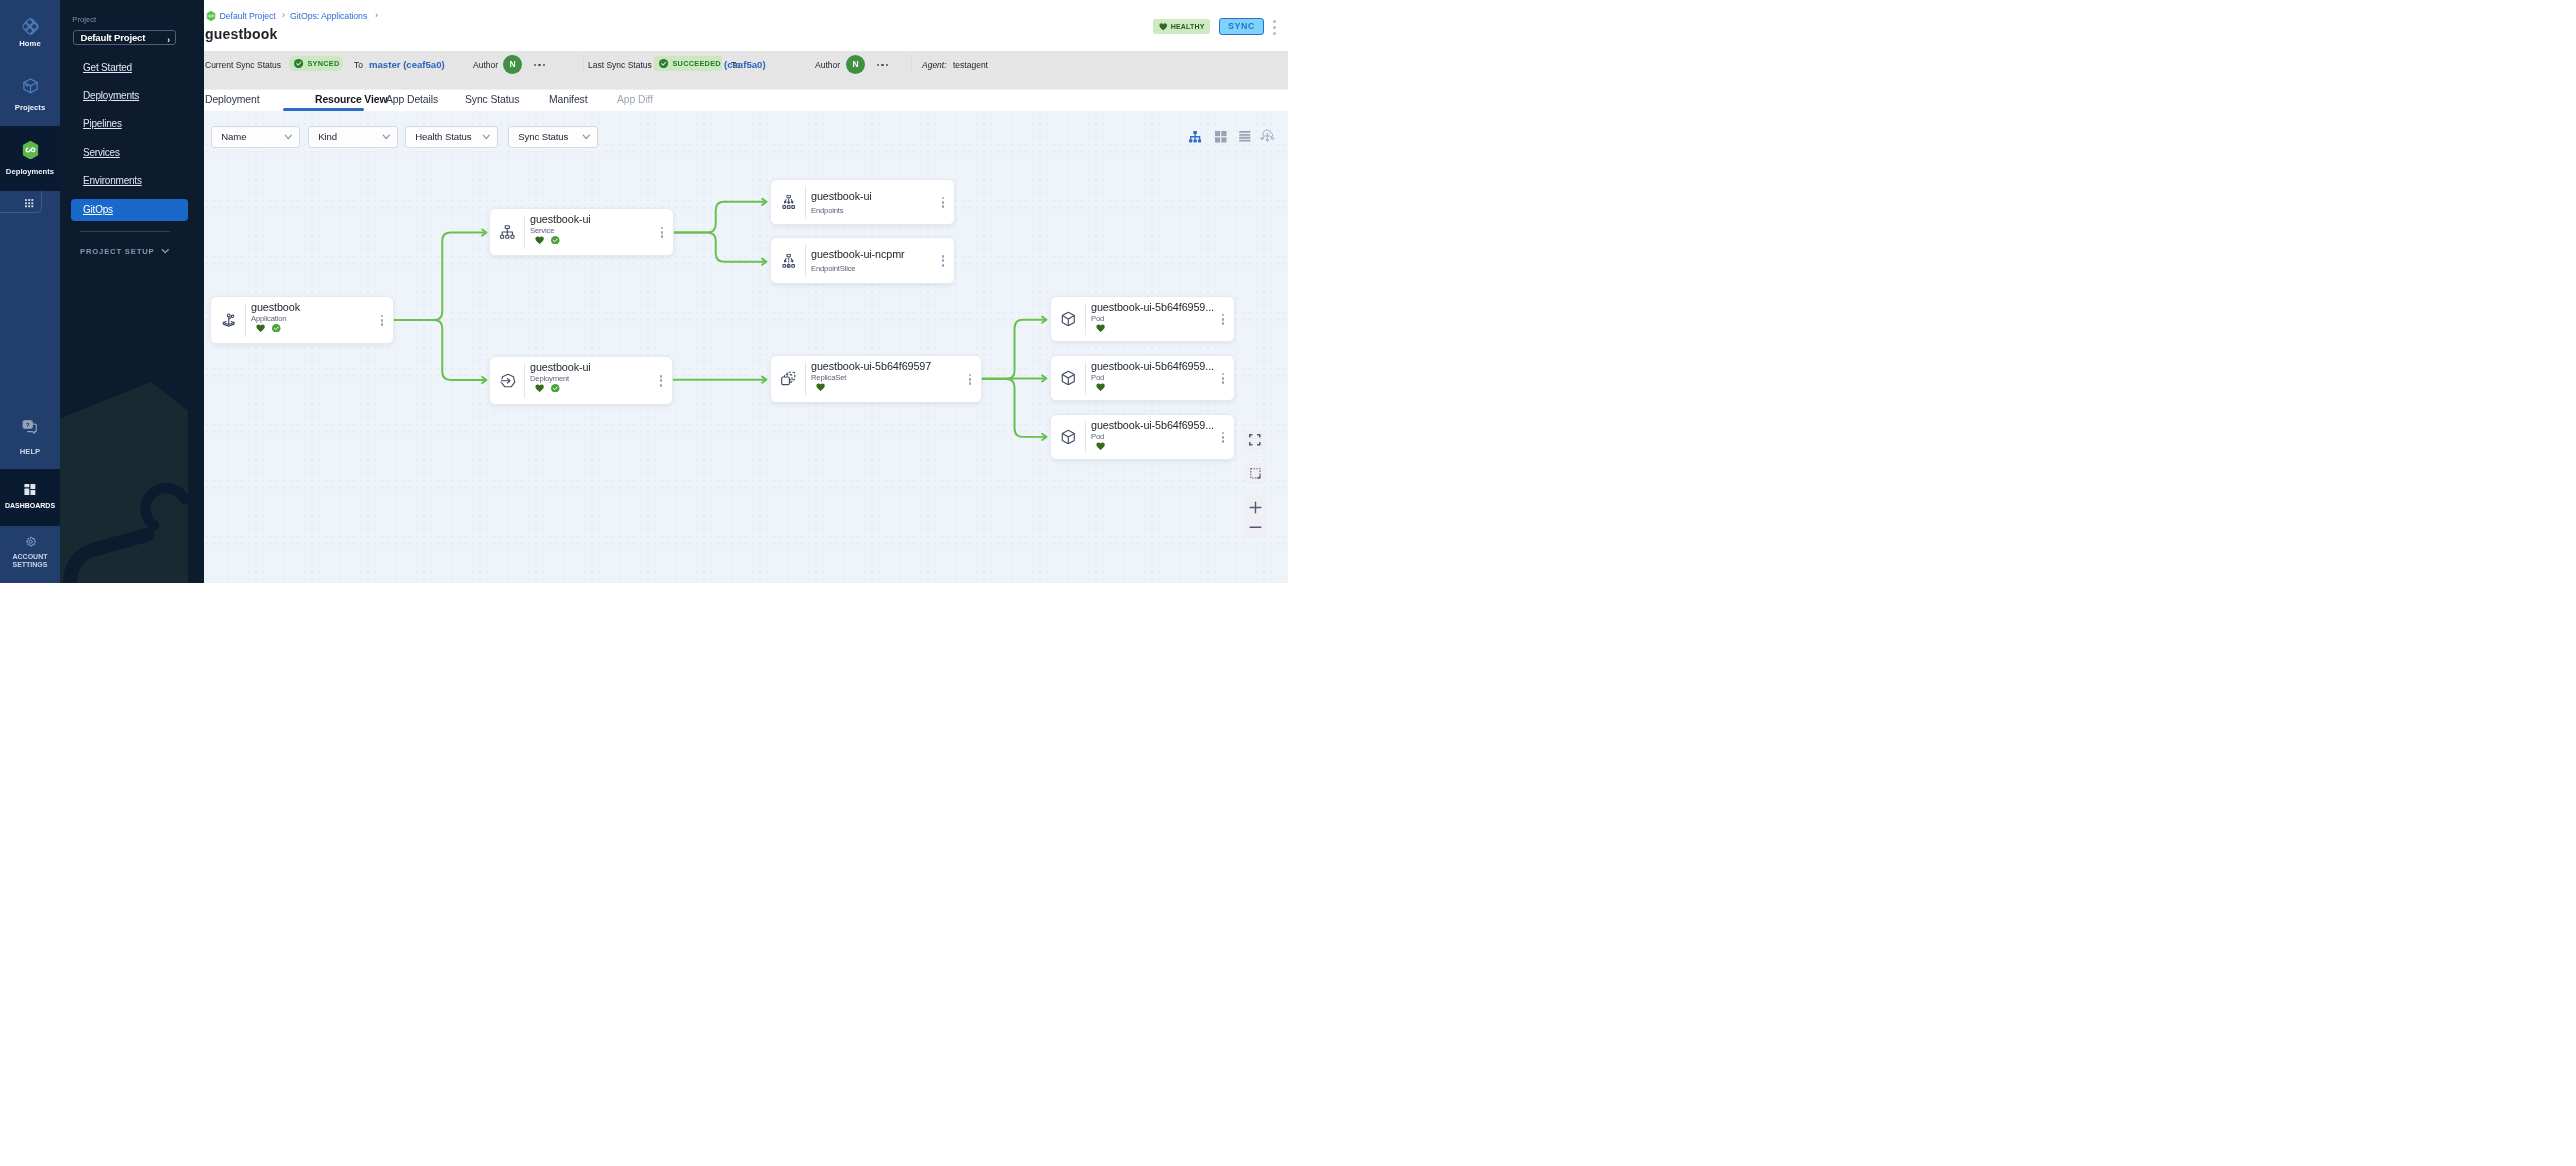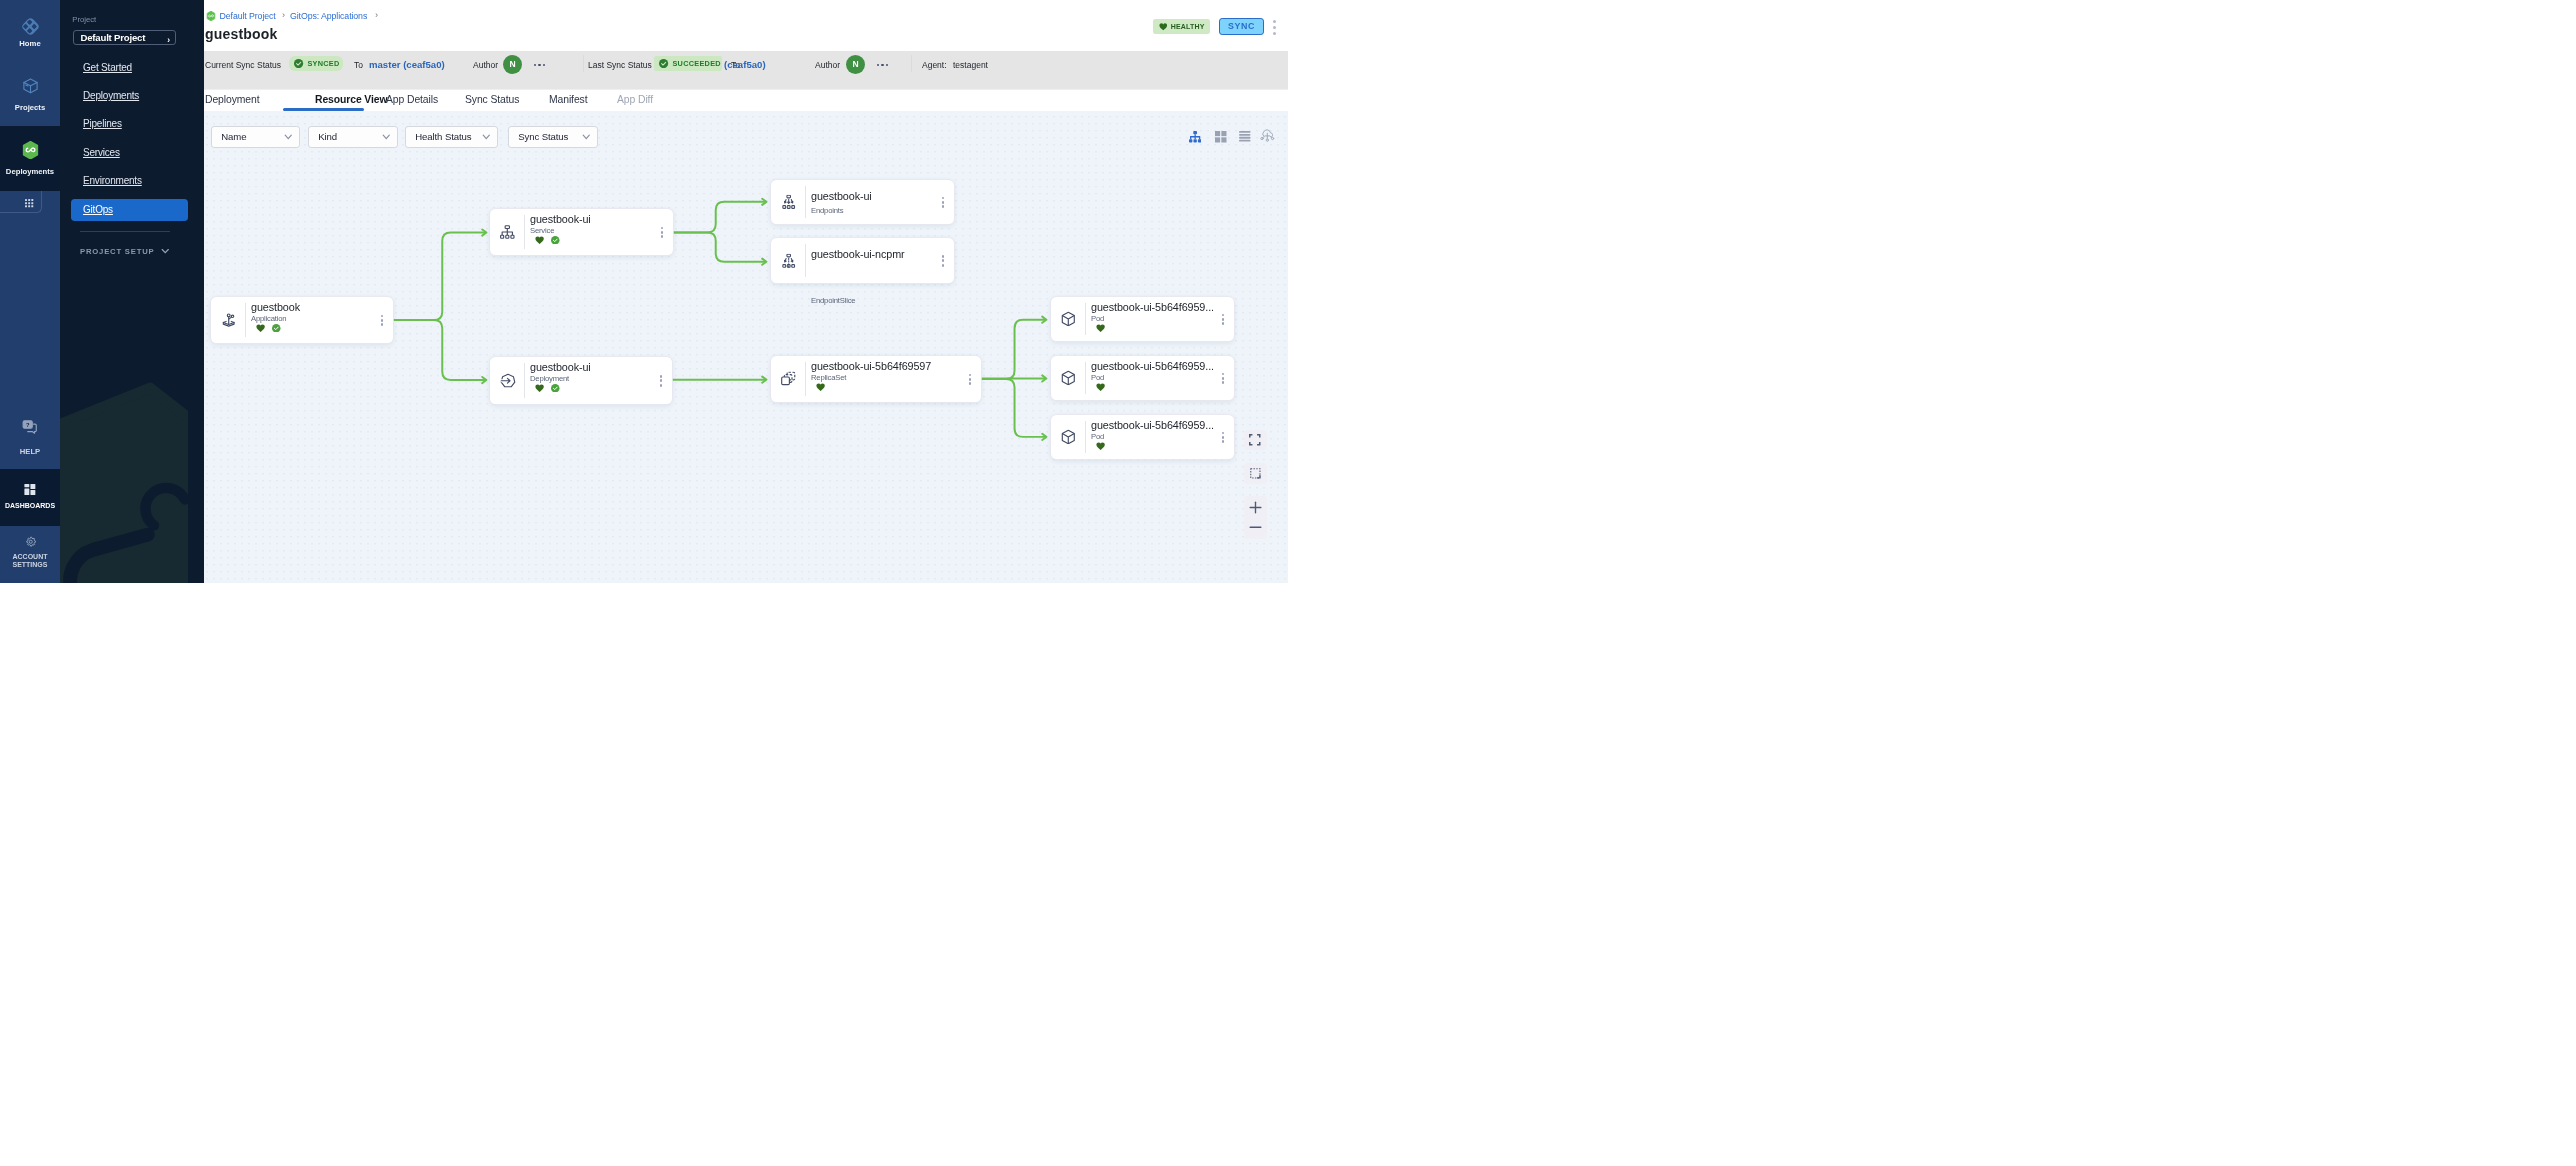--- a/index.html
+++ b/index.html
@@ -204,21 +204,21 @@
           <path d="M3.4 6.1 L5.3 7.9 L8.7 4.4" stroke="#cbe8c1" stroke-width="1.4" fill="none" stroke-linecap="round" stroke-linejoin="round"></path>
         </svg>
       <span style="position:absolute;left:18.4px;top:3.8px;">SUCCEEDED</span>
     </div>
     <div class="t" style="left:543px;">To</div>
     <div class="t b" style="left:536px;">(ceaf5a0)</div>
     <div class="t" style="left:627px;">Author</div>
     <div class="navatar" style="left:658px;">N</div>
     <div class="hdots" style="left:689px;"><i></i><i></i><i></i></div>
     <div class="vdiv" style="left:723px;"></div>
-    <div class="t" style="left:734px;">Agent:</div>
+    <div class="t" style="left:734px;font-style:italic;">Agent:</div>
     <div class="t" style="left:765px;">testagent</div>
   </div>
   <div id="tabs">
     <div class="tab" style="left:17px;">Deployment</div>
     <div class="tab on" style="left:99px;">Resource View</div>
     <div class="tab" style="left:198px;">App Details</div>
     <div class="tab" style="left:277px;">Sync Status</div>
     <div class="tab" style="left:361px;">Manifest</div>
     <div class="tab off" style="left:429px;">App Diff</div>
     <div class="bar"></div>
@@ -383,21 +383,21 @@
         <path d="M6.6 6.3 L4.8 10.7 M4.6 8.6 L4.8 10.9 L6.8 9.7"></path>
         <path d="M13.4 6.3 L15.2 10.7 M15.4 8.6 L15.2 10.9 L13.2 9.7"></path>
         <rect x="2.4" y="14.2" width="3.6" height="3.6" rx="0.9"></rect>
             <rect x="8.2" y="14.2" width="3.6" height="3.6" rx="0.9"></rect>
             <rect x="14" y="14.2" width="3.6" height="3.6" rx="0.9"></rect>
         <path d="M10 13.2 V18" stroke-dasharray="1.6 1.6"></path>
       </g>
         </svg>
       <div class="dv"></div>
       <div class="tt" style="top:10.4px;">guestbook-ui-ncpmr</div>
-      <div class="st" style="top:26px;margin-top:32px;">EndpointSlice</div>
+      <div class="st" style="top:26px;">EndpointSlice</div>
       <div class="kb">
           <i></i>
           <i></i>
           <i></i>
         </div>
     </div>
 
     <div class="card" style="left:302px;top:246px;width:182px;height:47px;">
       <svg class="ic" width="16" height="16" viewBox="0 0 21 21">
         <path d="M10.5 1.6 L17.6 4.8 L19.4 12 L14.9 18 L6.1 18 L1.6 12 L3.4 4.8 Z" stroke="#434c66" fill="none" stroke-width="1.5" stroke-linejoin="round"></path>

